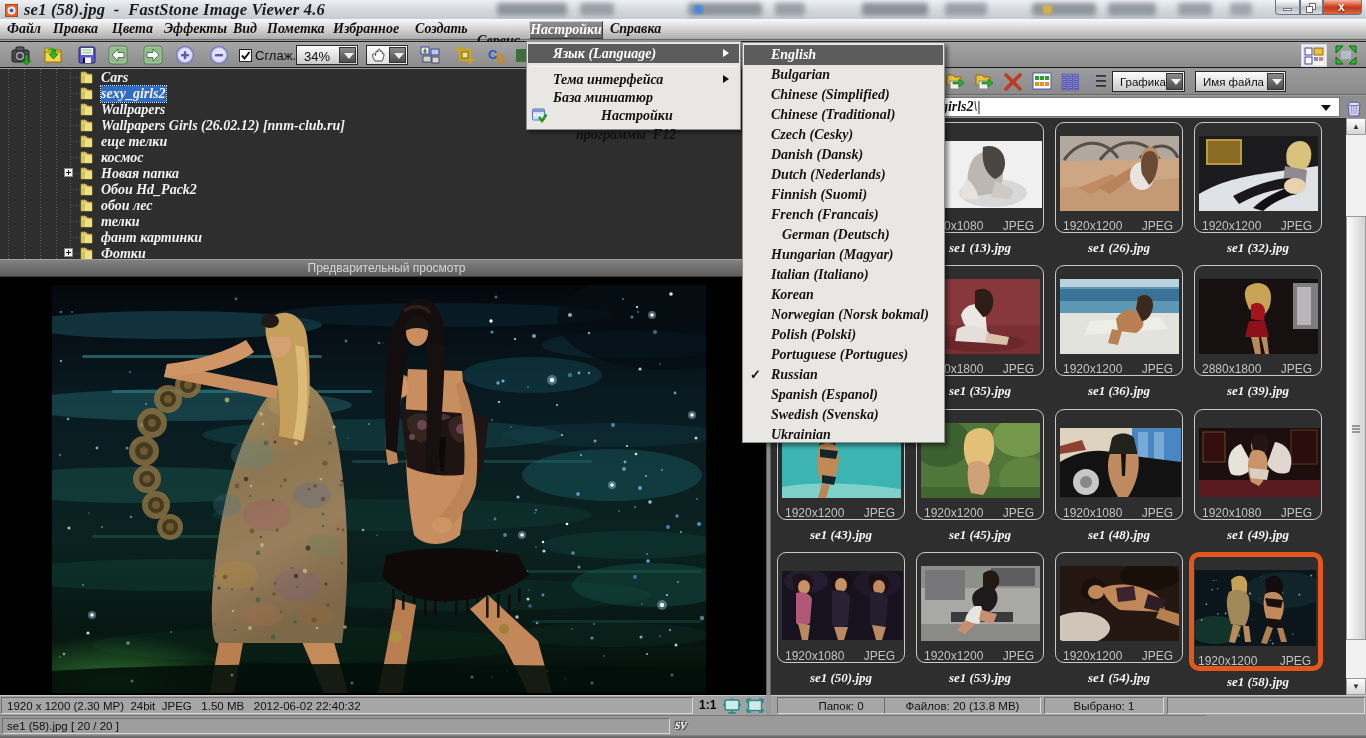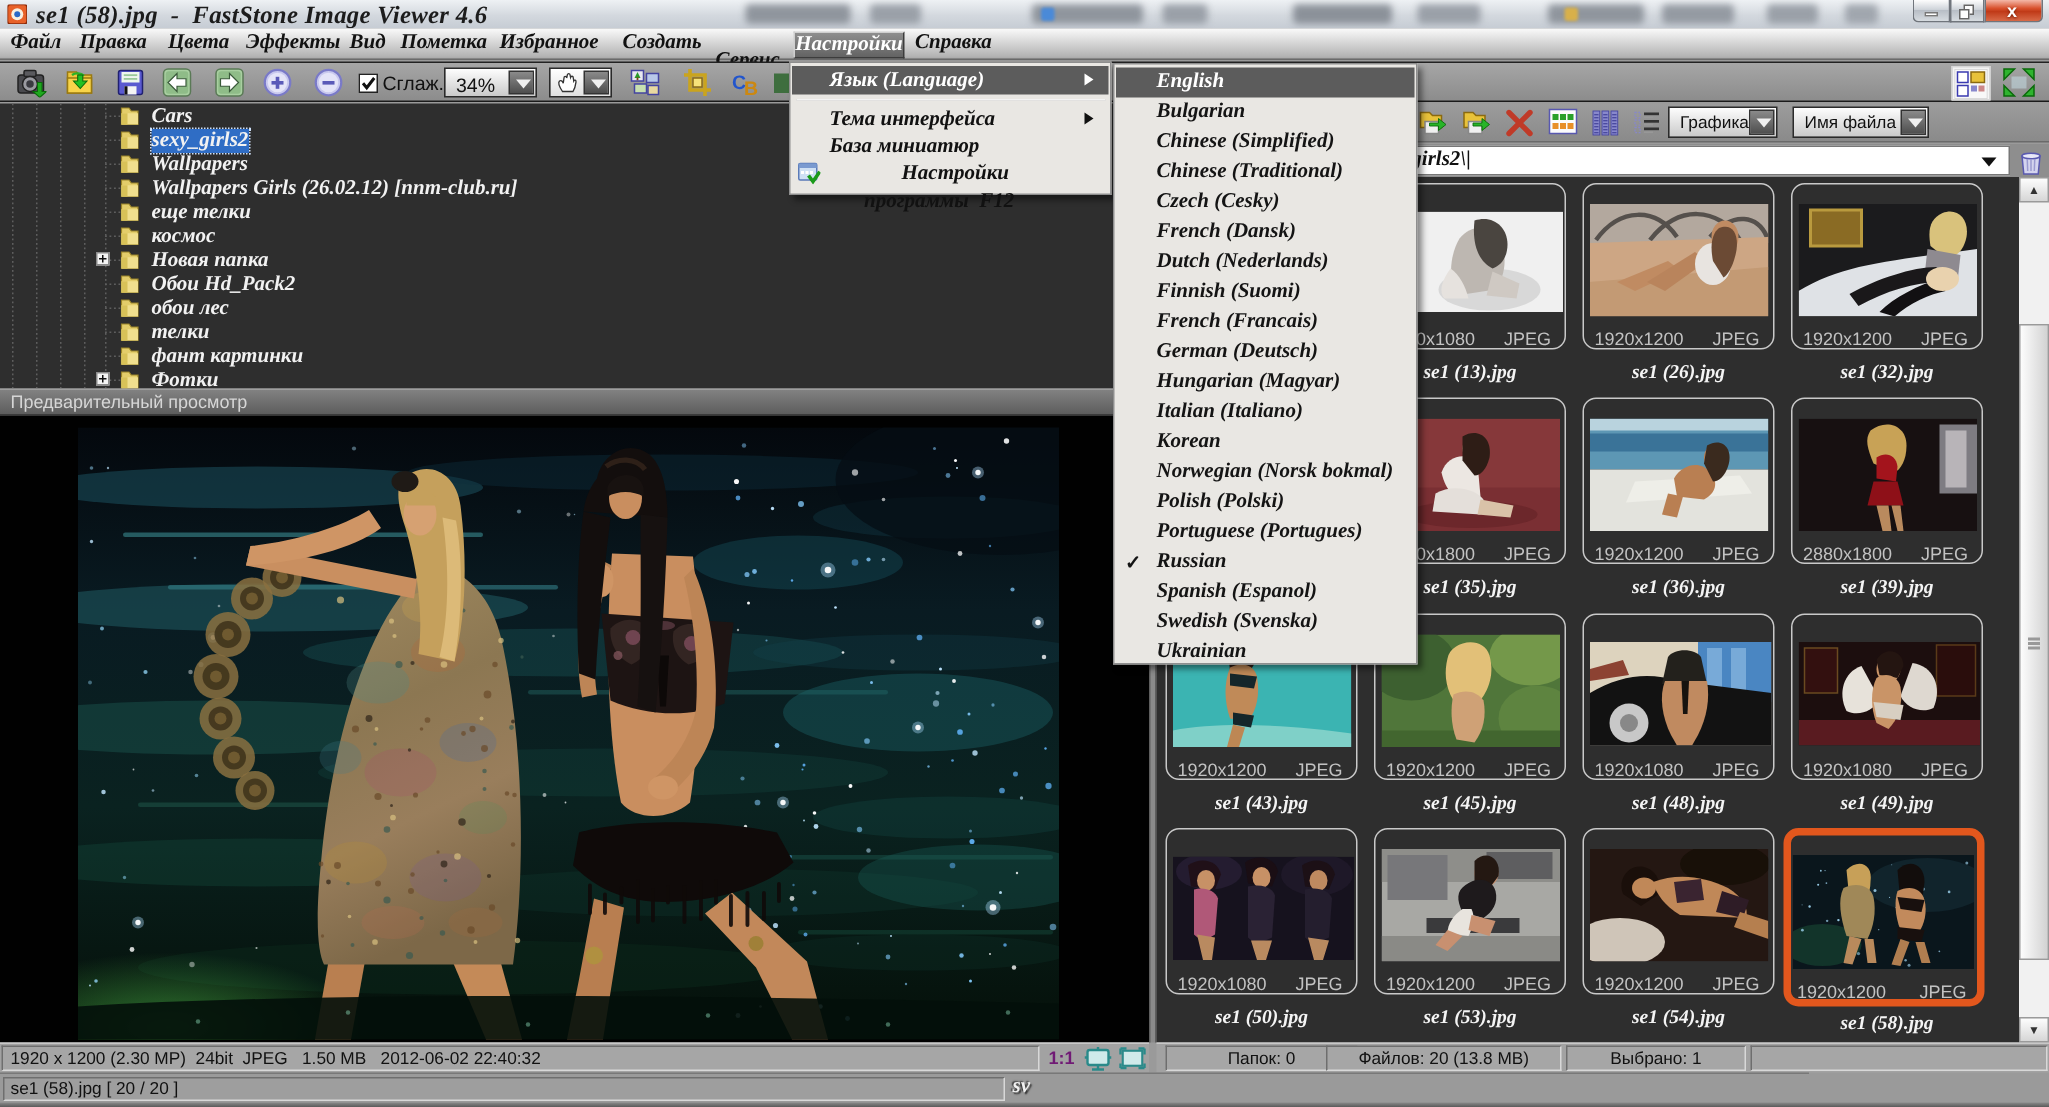--- a/index.html
+++ b/index.html
@@ -20,21 +20,21 @@
   background:linear-gradient(#a6a6a6,#8c8c8c); border-top:1px solid #222; border-bottom:1px solid #1a1a1a; }
 .tico { position:absolute; top:3px; }
 #treepanel { left:0; top:69px; width:766px; height:190px; background:#2e2e2e; overflow:hidden; }
 .trow { position:absolute; left:101px; height:16px; line-height:16px; font-size:14px; color:#f2f2f2; white-space:pre; }
 .tfold { position:absolute; left:80px; width:13px; height:14px; }
 .texp { position:absolute; left:64px; width:9px; height:9px; background:#f4f4f4; border:1px solid #8a8a8a; }
 .texp:before { content:""; position:absolute; left:1px; top:3.2px; width:5px; height:1px; background:#111; }
 .texp:after { content:""; position:absolute; left:3.2px; top:1px; width:1px; height:5px; background:#111; }
 #prevhdr { left:0; top:259px; width:766px; height:18px;
   background:linear-gradient(#818181,#5d5d5d); border-top:1px solid #9e9e9e; border-bottom:1px solid #3a3a3a;
-  color:#d6d6d6; font-size:12px; line-height:16px; padding-left:7px; }
+  color:#d6d6d6; font-size:12px; line-height:16px; padding-left:7px;text-align:center; }
 #prevpane { left:0; top:277px; width:766px; height:418px; background:#010101; }
 #statusL { left:0; top:695px; width:766px; height:20px; background:#a2a2a2; border-top:1px solid #c8c8c8; }
 #statusR { left:771px; top:695px; width:595px; height:20px; background:#a2a2a2; border-top:1px solid #c8c8c8; }
 .sunk { position:absolute; border:1px solid; border-color:#6e6e6e #d8d8d8 #d8d8d8 #6e6e6e; background:#a6a6a6;
   font-size:11.5px; color:#111; }
 #bottombar { left:0; top:715px; width:1206px; height:20px; background:#9a9a9a; border-top:1px solid #787878; }
 #winbottom { left:0; top:735px; width:1366px; height:3px; background:linear-gradient(#8a8a8a,#5a5a5a); }
 #splitter { left:766px; top:69px; width:5px; height:626px; background:#8a8a8a; border-left:1px solid #5e5e5e; border-right:1px solid #5e5e5e; }
 #rtoolbar { left:771px; top:69px; width:595px; height:26px; background:linear-gradient(#9c9c9c,#8a8a8a); border-bottom:1px solid #6a6a6a; }
 #addrrow { left:771px; top:96px; width:595px; height:22px; background:#8e8e8e; }
@@ -989,21 +989,21 @@
 </div>
 <div id="scrollbar" class="abs">
 <div class="sbtn" style="top:0;">▲</div>
 <div class="sbtn" style="bottom:0;">▼</div>
 <div class="abs" style="left:0;top:98px;width:20px;height:424px;background:linear-gradient(90deg,#fdfdfd,#d2d2d2);border:1px solid #9a9a9a;">
         <div style="position:absolute;left:5px;top:208px;width:8px;height:1.5px;background:#999;box-shadow:0 3px #999,0 6px #999;"></div>
       </div>
 </div>
 <div id="statusL" class="abs">
 <div class="sunk" style="left:1px;top:1px;width:692px;height:17px;line-height:16px;padding-left:5px;">1920 x 1200 (2.30 MP)&nbsp; 24bit&nbsp; JPEG&nbsp;&nbsp; 1.50 MB&nbsp;&nbsp; 2012-06-02 22:40:32</div>
-<div class="abs" style="left:699px;top:2px;color:#701a75;font-weight:bold;font-size:12px;">1:1</div>
+<div class="abs" style="left:699px;top:2px;color:#000000;font-weight:bold;font-size:12px;">1:1</div>
 <div class="abs" style="left:723px;top:2px;"><svg width="18" height="16" viewBox="0 0 18 16">
           <rect x="2" y="2" width="14" height="10" rx="1.5" fill="#cfeaea" stroke="#2a8a8a" stroke-width="1.6"></rect>
           <path d="M9 0 L9 2 M9 12 L9 15 M0 7 L2 7 M16 7 L18 7" stroke="#2a8a8a" stroke-width="1.6"></path>
           <path d="M5 15 L13 15" stroke="#2a8a8a" stroke-width="1.6"></path>
         </svg></div>
 <div class="abs" style="left:746px;top:2px;"><svg width="18" height="16" viewBox="0 0 18 16">
           <rect x="2.5" y="2.5" width="13" height="10" fill="#cfeaea" stroke="#2a8a8a" stroke-width="1.4"></rect>
           <path d="M1 1 L5 1 M1 1 L1 5 M17 1 L13 1 M17 1 L17 5 M1 14 L5 14 M1 14 L1 11 M17 14 L13 14 M17 14 L17 11" stroke="#2a8a8a" stroke-width="1.6"></path>
         </svg></div>
 </div>
@@ -1032,25 +1032,25 @@
             <rect x="8" y="6" width="2" height="2" fill="#fff"></rect>
             <path d="M7 9 L10 13 L14.5 6.5" stroke="#1a9a1a" stroke-width="2.4" fill="none"></path>
           </svg></span><span style="margin-left:25px;">Настройки программы&nbsp; F12</span></div>
 </div>
 <div id="ddsub" class="abs">
 <div class="srow serifbi hl" style="top:2px;"><span style="margin-left:27px;">English</span></div>
 <div class="srow serifbi" style="top:22px;"><span style="margin-left:27px;">Bulgarian</span></div>
 <div class="srow serifbi" style="top:42px;"><span style="margin-left:27px;">Chinese (Simplified)</span></div>
 <div class="srow serifbi" style="top:62px;"><span style="margin-left:27px;">Chinese (Traditional)</span></div>
 <div class="srow serifbi" style="top:82px;"><span style="margin-left:27px;">Czech (Cesky)</span></div>
-<div class="srow serifbi" style="top:102px;"><span style="margin-left:27px;">French (Dansk)</span></div>
+<div class="srow serifbi" style="top:102px;"><span style="margin-left:27px;">Danish (Dansk)</span></div>
 <div class="srow serifbi" style="top:122px;"><span style="margin-left:27px;">Dutch (Nederlands)</span></div>
 <div class="srow serifbi" style="top:142px;"><span style="margin-left:27px;">Finnish (Suomi)</span></div>
 <div class="srow serifbi" style="top:162px;"><span style="margin-left:27px;">French (Francais)</span></div>
-<div class="srow serifbi" style="top:182px;"><span style="margin-left:27px;">German (Deutsch)</span></div>
+<div class="srow serifbi" style="top:182px;"><span style="margin-left:38px;">German (Deutsch)</span></div>
 <div class="srow serifbi" style="top:202px;"><span style="margin-left:27px;">Hungarian (Magyar)</span></div>
 <div class="srow serifbi" style="top:222px;"><span style="margin-left:27px;">Italian (Italiano)</span></div>
 <div class="srow serifbi" style="top:242px;"><span style="margin-left:27px;">Korean</span></div>
 <div class="srow serifbi" style="top:262px;"><span style="margin-left:27px;">Norwegian (Norsk bokmal)</span></div>
 <div class="srow serifbi" style="top:282px;"><span style="margin-left:27px;">Polish (Polski)</span></div>
 <div class="srow serifbi" style="top:302px;"><span style="margin-left:27px;">Portuguese (Portugues)</span></div>
 <div class="srow serifbi" style="top:322px;"><span style="position:absolute;left:6px;font-style:normal;font-size:13px;">✓</span><span style="margin-left:27px;">Russian</span></div>
 <div class="srow serifbi" style="top:342px;"><span style="margin-left:27px;">Spanish (Espanol)</span></div>
 <div class="srow serifbi" style="top:362px;"><span style="margin-left:27px;">Swedish (Svenska)</span></div>
 <div class="srow serifbi" style="top:382px;"><span style="margin-left:27px;">Ukrainian</span></div>

